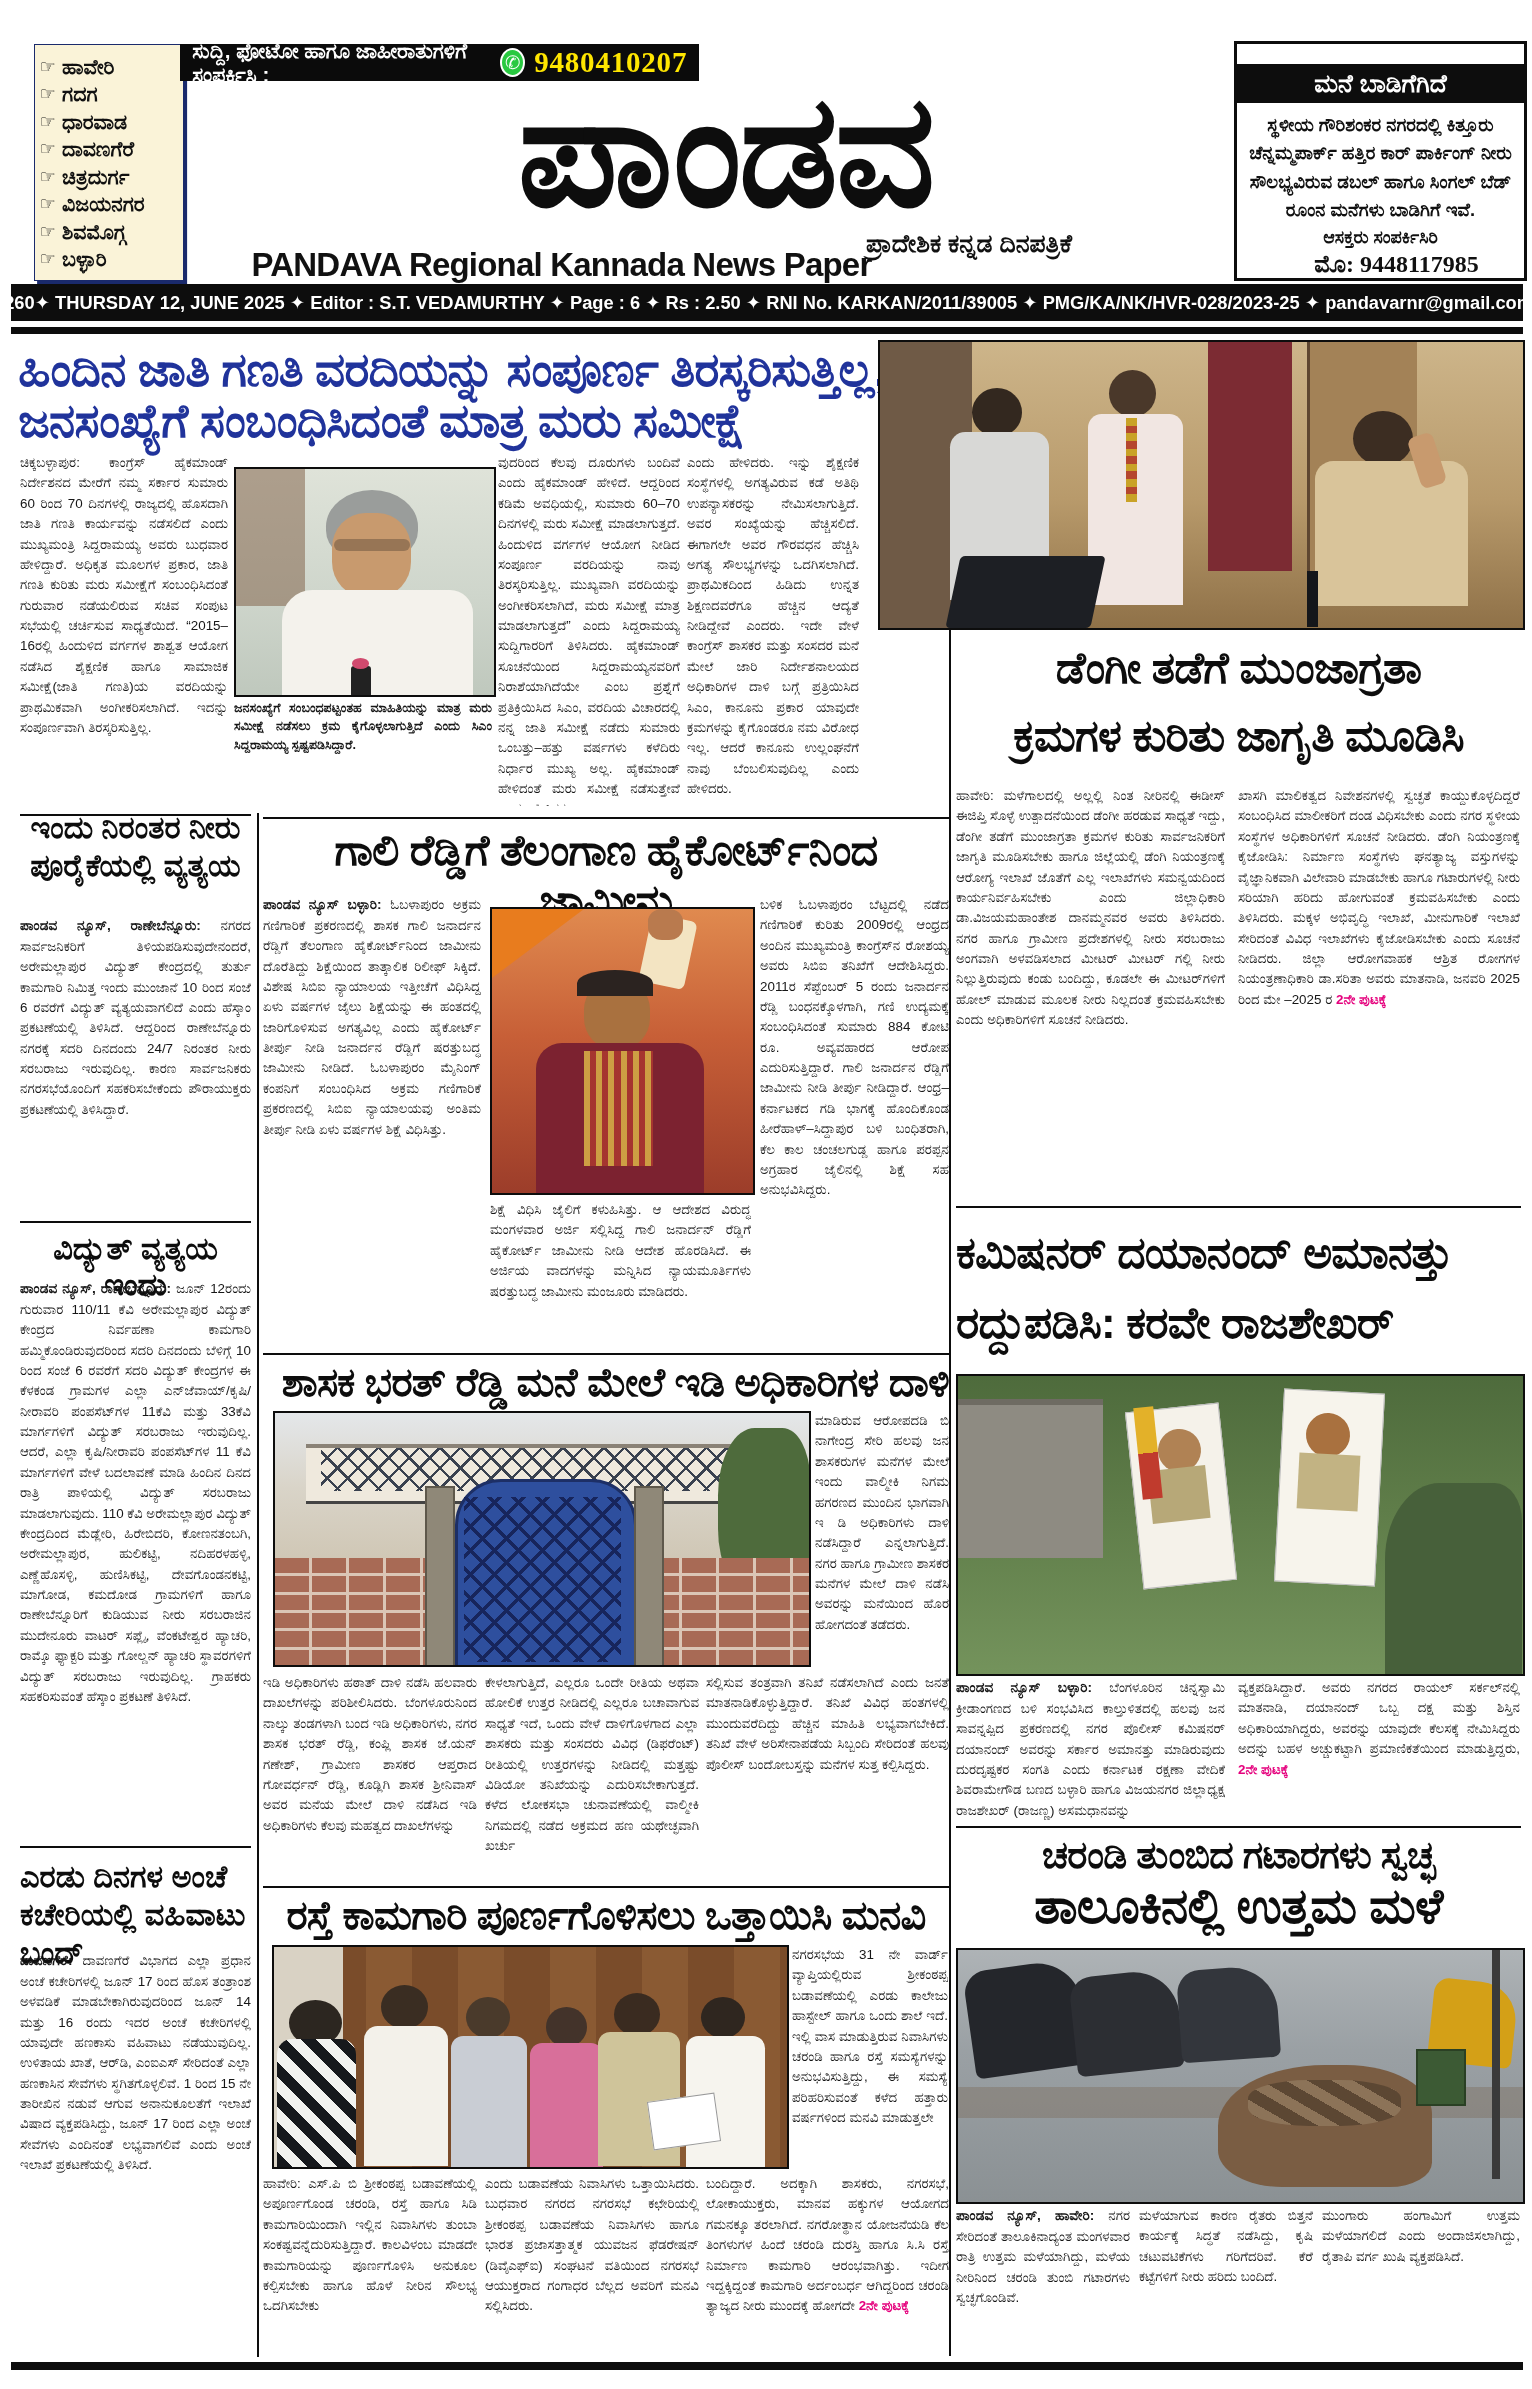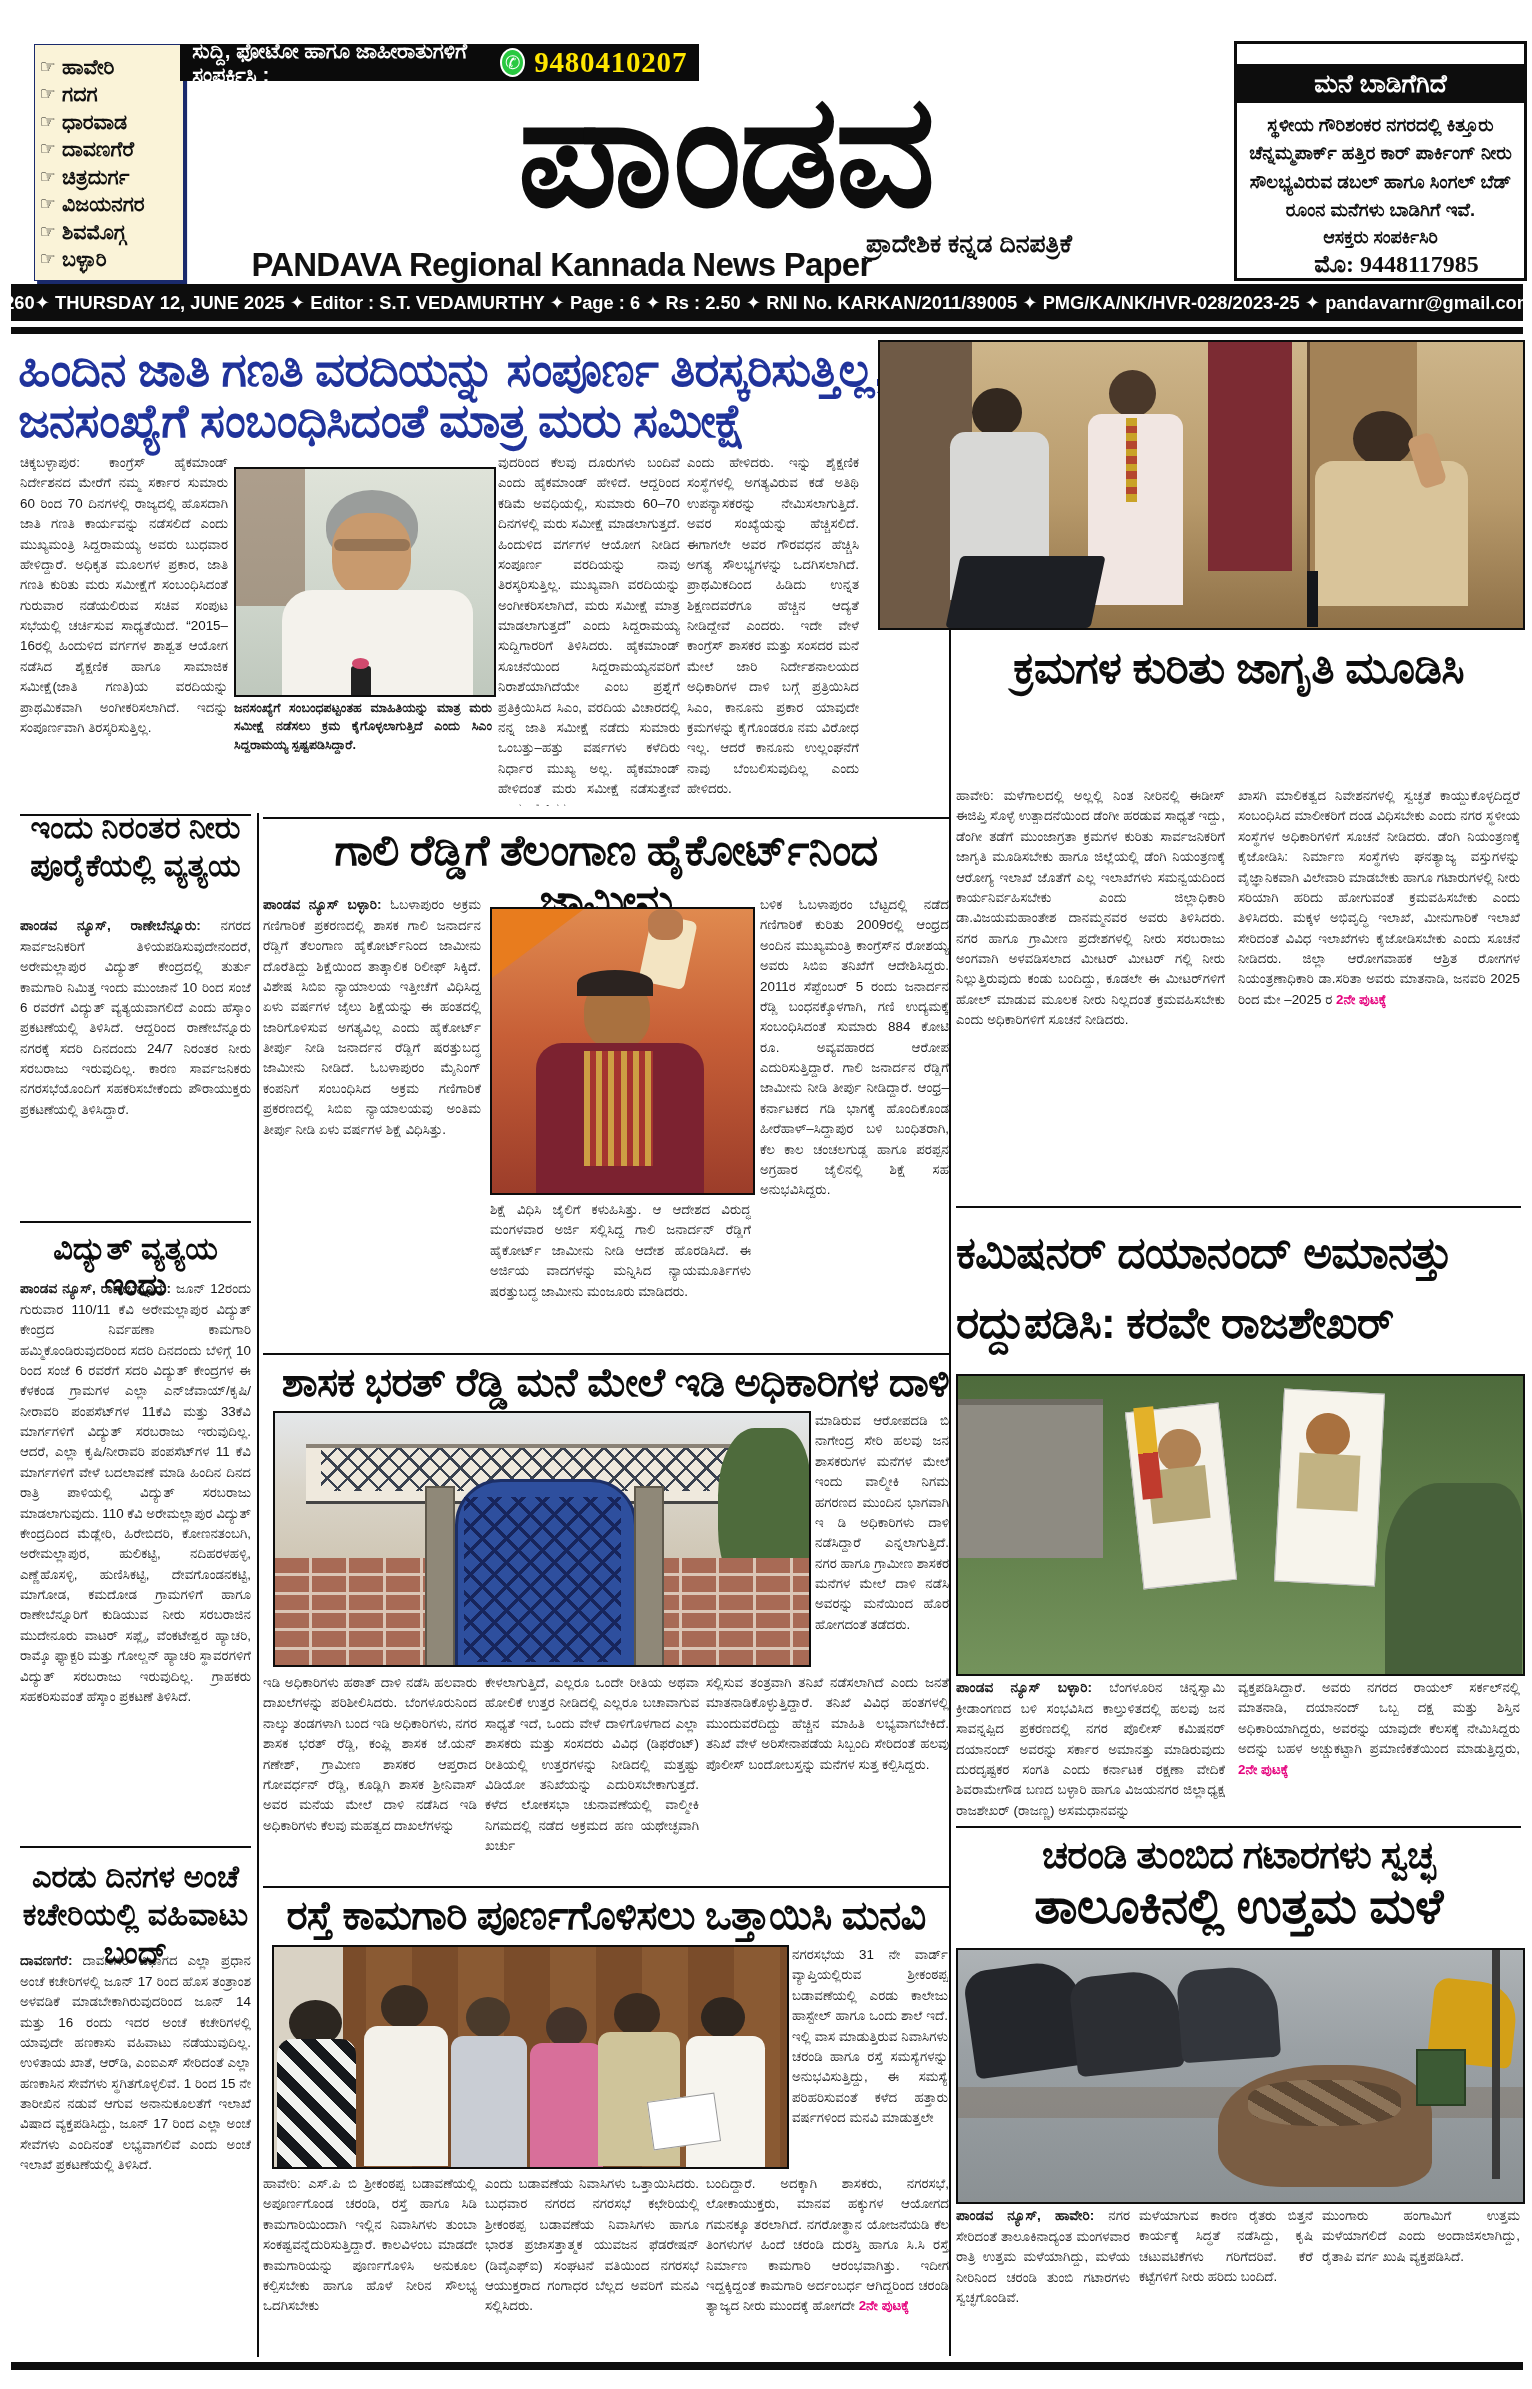--- a/index.html
+++ b/index.html
@@ -132,21 +132,21 @@
   </div>
 
   <div class="hr3" style="left:20px;top:1221px;width:231px;"></div>
   <div class="abs h1k" style="left:20px;top:1231px;width:231px;font-size:30.5px;text-align:center;">ವಿದ್ಯುತ್ ವ್ಯತ್ಯಯ ಇಂದು</div>
   <div class="abs body-col" style="left:20px;top:1279px;width:231px;height:562px;">
     <b>ಪಾಂಡವ ನ್ಯೂಸ್, ರಾಣೇಬೆನ್ನೂರು:</b>
     <span>ಜೂನ್ 12ರಂದು ಗುರುವಾರ 110/11 ಕೆವಿ ಅರೇಮಲ್ಲಾಪುರ ವಿದ್ಯುತ್ ಕೇಂದ್ರದ ನಿರ್ವಹಣಾ ಕಾಮಗಾರಿ ಹಮ್ಮಿಕೊಂಡಿರುವುದರಿಂದ ಸದರಿ ದಿನದಂದು ಬೆಳಿಗ್ಗೆ 10 ರಿಂದ ಸಂಜೆ 6 ರವರೆಗೆ ಸದರಿ ವಿದ್ಯುತ್ ಕೇಂದ್ರಗಳ ಈ ಕೆಳಕಂಡ ಗ್ರಾಮಗಳ ಎಲ್ಲಾ ಎನ್‌ಜೆವಾಯ್/ಕೃಷಿ/ನೀರಾವರಿ ಪಂಪಸೆಟ್‌ಗಳ 11ಕೆವಿ ಮತ್ತು 33ಕೆವಿ ಮಾರ್ಗಗಳಿಗೆ ವಿದ್ಯುತ್ ಸರಬರಾಜು ಇರುವುದಿಲ್ಲ. ಆದರೆ, ಎಲ್ಲಾ ಕೃಷಿ/ನೀರಾವರಿ ಪಂಪಸೆಟ್‌ಗಳ 11 ಕೆವಿ ಮಾರ್ಗಗಳಿಗೆ ವೇಳೆ ಬದಲಾವಣೆ ಮಾಡಿ ಹಿಂದಿನ ದಿನದ ರಾತ್ರಿ ಪಾಳಿಯಲ್ಲಿ ವಿದ್ಯುತ್ ಸರಬರಾಜು ಮಾಡಲಾಗುವುದು. 110 ಕೆವಿ ಅರೇಮಲ್ಲಾಪುರ ವಿದ್ಯುತ್ ಕೇಂದ್ರದಿಂದ ಮೆಡ್ಲೇರಿ, ಹಿರೇಬಿದರಿ, ಕೋಣನತಂಬಗಿ, ಅರೇಮಲ್ಲಾಪುರ, ಹುಲಿಕಟ್ಟಿ, ನದಿಹರಳಹಳ್ಳಿ, ಎಣ್ಣೆಹೊಸಳ್ಳಿ, ಹುಣಿಸಿಕಟ್ಟಿ, ದೇವಗೊಂಡನಕಟ್ಟಿ, ಮಾಗೋಡ, ಕಮದೋಡ ಗ್ರಾಮಗಳಿಗೆ ಹಾಗೂ ರಾಣೇಬೆನ್ನೂರಿಗೆ ಕುಡಿಯುವ ನೀರು ಸರಬರಾಜಿನ ಮುದೇನೂರು ವಾಟರ್ ಸಪ್ಲೈ, ವೆಂಕಟೇಶ್ವರ ಹ್ಯಾಚರಿ, ರಾಮ್ಕೊ ಫ್ಯಾಕ್ಟರಿ ಮತ್ತು ಗೋಲ್ಡನ್ ಹ್ಯಾಚರಿ ಸ್ಥಾವರಗಳಿಗೆ ವಿದ್ಯುತ್ ಸರಬರಾಜು ಇರುವುದಿಲ್ಲ. ಗ್ರಾಹಕರು ಸಹಕರಿಸುವಂತೆ ಹೆಸ್ಕಾಂ ಪ್ರಕಟಣೆ ತಿಳಿಸಿದೆ.</span>
   </div>
 
   <div class="hr3" style="left:20px;top:1846px;width:231px;"></div>
-  <div class="abs h1k" style="left:20px;top:1857px;width:231px;font-size:30.5px;line-height:1.25;text-align:center;">
+  <div class="abs h1k" style="left:20px;top:1857px;width:231px;font-size:30.5px;line-height:1.25;">
     <div>ಎರಡು ದಿನಗಳ ಅಂಚೆ</div>
     <div>ಕಚೇರಿಯಲ್ಲಿ ವಹಿವಾಟು ಬಂದ್</div>
   </div>
   <div class="abs body-col" style="left:20px;top:1951px;width:231px;height:403px;">
     <b>ದಾವಣಗೆರೆ:</b>
     <span>ದಾವಣಗೆರೆ ವಿಭಾಗದ ಎಲ್ಲಾ ಪ್ರಧಾನ ಅಂಚೆ ಕಚೇರಿಗಳಲ್ಲಿ ಜೂನ್ 17 ರಿಂದ ಹೊಸ ತಂತ್ರಾಂಶ ಅಳವಡಿಕೆ ಮಾಡಬೇಕಾಗಿರುವುದರಿಂದ ಜೂನ್ 14 ಮತ್ತು 16 ರಂದು ಇದರ ಅಂಚೆ ಕಚೇರಿಗಳಲ್ಲಿ ಯಾವುದೇ ಹಣಕಾಸು ವಹಿವಾಟು ನಡೆಯುವುದಿಲ್ಲ. ಉಳಿತಾಯ ಖಾತೆ, ಆರ್‌ಡಿ, ಎಂಐಎಸ್ ಸೇರಿದಂತೆ ಎಲ್ಲಾ ಹಣಕಾಸಿನ ಸೇವೆಗಳು ಸ್ಥಗಿತಗೊಳ್ಳಲಿವೆ. 1 ರಿಂದ 15 ನೇ ತಾರೀಖಿನ ನಡುವೆ ಆಗುವ ಅನಾನುಕೂಲತೆಗೆ ಇಲಾಖೆ ವಿಷಾದ ವ್ಯಕ್ತಪಡಿಸಿದ್ದು, ಜೂನ್ 17 ರಿಂದ ಎಲ್ಲಾ ಅಂಚೆ ಸೇವೆಗಳು ಎಂದಿನಂತೆ ಲಭ್ಯವಾಗಲಿವೆ ಎಂದು ಅಂಚೆ ಇಲಾಖೆ ಪ್ರಕಟಣೆಯಲ್ಲಿ ತಿಳಿಸಿದೆ.</span>
   </div>
 
   <div class="hr3" style="left:263px;top:817px;width:686px;"></div>
   <div class="abs h1k" style="left:263px;top:826px;width:686px;font-size:43px;text-align:center;letter-spacing:-0.8px;">ಗಾಲಿ ರೆಡ್ಡಿಗೆ ತೆಲಂಗಾಣ ಹೈಕೋರ್ಟ್‌ನಿಂದ ಜಾಮೀನು</div>
@@ -231,20 +231,21 @@
     <div class="ph" style="left:208px;top:72px;width:95px;height:191px;background:#f1e6e2;border-radius:13.7px 13.7px 0 0;"></div>
     <div class="ph" style="left:232px;top:76px;width:46px;height:84px;background:repeating-linear-gradient(0deg,#c9a227 0 7.6px,#b5472e 7.6px 15.3px);width:10.7px;left:246px;"></div>
     <div class="ph" style="left:473px;top:69px;width:60px;height:55px;border-radius:50%;background:#3c2d22;"></div>
     <div class="ph" style="left:435px;top:119px;width:153px;height:145px;background:#d9c49a;border-radius:18.3px 18.3px 0 0;"></div>
     <div class="ph" style="left:534px;top:92px;width:26px;height:53px;background:#c89a6e;border-radius:7.6px;transform:rotate(-18deg);"></div>
     <div class="ph" style="left:73px;top:214px;width:145px;height:72px;background:#1d1f24;border-radius:4.6px;transform:skewX(-12deg);"></div>
     <div class="ph" style="left:427px;top:229px;width:10.7px;height:56px;background:#14161a;"></div>
   </div>
 
   <div class="abs h1k" style="left:956px;top:634px;width:565px;font-size:44px;line-height:1.55;text-align:center;letter-spacing:-0.8px;">
+    <div>ಡೆಂಗೀ ತಡೆಗೆ ಮುಂಜಾಗ್ರತಾ</div>
     <div>ಕ್ರಮಗಳ ಕುರಿತು ಜಾಗೃತಿ ಮೂಡಿಸಿ</div>
   </div>
 
   <div class="abs body-col" style="left:956px;top:786px;width:269px;height:415px;">ಹಾವೇರಿ: ಮಳೆಗಾಲದಲ್ಲಿ ಅಲ್ಲಲ್ಲಿ ನಿಂತ ನೀರಿನಲ್ಲಿ ಈಡೀಸ್ ಈಜಿಪ್ತಿ ಸೊಳ್ಳೆ ಉತ್ಪಾದನೆಯಿಂದ ಡೆಂಗೀ ಹರಡುವ ಸಾಧ್ಯತೆ ಇದ್ದು, ಡೆಂಗೀ ತಡೆಗೆ ಮುಂಜಾಗ್ರತಾ ಕ್ರಮಗಳ ಕುರಿತು ಸಾರ್ವಜನಿಕರಿಗೆ ಜಾಗೃತಿ ಮೂಡಿಸಬೇಕು ಹಾಗೂ ಜಿಲ್ಲೆಯಲ್ಲಿ ಡೆಂಗಿ ನಿಯಂತ್ರಣಕ್ಕೆ ಆರೋಗ್ಯ ಇಲಾಖೆ ಜೊತೆಗೆ ಎಲ್ಲ ಇಲಾಖೆಗಳು ಸಮನ್ವಯದಿಂದ ಕಾರ್ಯನಿರ್ವಹಿಸಬೇಕು ಎಂದು ಜಿಲ್ಲಾಧಿಕಾರಿ ಡಾ.ವಿಜಯಮಹಾಂತೇಶ ದಾನಮ್ಮನವರ ಅವರು ತಿಳಿಸಿದರು. ನಗರ ಹಾಗೂ ಗ್ರಾಮೀಣ ಪ್ರದೇಶಗಳಲ್ಲಿ ನೀರು ಸರಬರಾಜು ಅಂಗವಾಗಿ ಅಳವಡಿಸಲಾದ ಮೀಟರ್ ಮೀಟರ್ ಗಲ್ಲಿ ನೀರು ನಿಲ್ಲುತ್ತಿರುವುದು ಕಂಡು ಬಂದಿದ್ದು, ಕೂಡಲೇ ಈ ಮೀಟರ್‌ಗಳಿಗೆ ಹೋಲ್ ಮಾಡುವ ಮೂಲಕ ನೀರು ನಿಲ್ಲದಂತೆ ಕ್ರಮವಹಿಸಬೇಕು ಎಂದು ಅಧಿಕಾರಿಗಳಿಗೆ ಸೂಚನೆ ನೀಡಿದರು.</div>
   <div class="abs body-col" style="left:1238px;top:786px;width:282px;height:415px;">
     <span>ಖಾಸಗಿ ಮಾಲಿಕತ್ವದ ನಿವೇಶನಗಳಲ್ಲಿ ಸ್ವಚ್ಛತೆ ಕಾಯ್ದುಕೊಳ್ಳದಿದ್ದರೆ ಸಂಬಂಧಿಸಿದ ಮಾಲೀಕರಿಗೆ ದಂಡ ವಿಧಿಸಬೇಕು ಎಂದು ನಗರ ಸ್ಥಳೀಯ ಸಂಸ್ಥೆಗಳ ಅಧಿಕಾರಿಗಳಿಗೆ ಸೂಚನೆ ನೀಡಿದರು. ಡೆಂಗಿ ನಿಯಂತ್ರಣಕ್ಕೆ ಕೈಜೋಡಿಸಿ: ನಿರ್ಮಾಣ ಸಂಸ್ಥೆಗಳು ಘನತ್ಯಾಜ್ಯ ವಸ್ತುಗಳನ್ನು ವೈಜ್ಞಾನಿಕವಾಗಿ ವಿಲೇವಾರಿ ಮಾಡಬೇಕು ಹಾಗೂ ಗಟಾರುಗಳಲ್ಲಿ ನೀರು ಸರಿಯಾಗಿ ಹರಿದು ಹೋಗುವಂತೆ ಕ್ರಮವಹಿಸಬೇಕು ಎಂದು ತಿಳಿಸಿದರು. ಮಕ್ಕಳ ಅಭಿವೃದ್ಧಿ ಇಲಾಖೆ, ಮೀನುಗಾರಿಕೆ ಇಲಾಖೆ ಸೇರಿದಂತೆ ವಿವಿಧ ಇಲಾಖೆಗಳು ಕೈಜೋಡಿಸಬೇಕು ಎಂದು ಸೂಚನೆ ನೀಡಿದರು. ಜಿಲ್ಲಾ ಆರೋಗವಾಹಕ ಆಶ್ರಿತ ರೋಗಗಳ ನಿಯಂತ್ರಣಾಧಿಕಾರಿ ಡಾ.ಸರಿತಾ ಅವರು ಮಾತನಾಡಿ, ಜನವರಿ 2025 ರಿಂದ ಮೇ –2025 ರ</span>
     <span class="jump">2ನೇ ಪುಟಕ್ಕೆ</span>
   </div>
 
   <div class="hr3" style="left:956px;top:1206px;width:565px;"></div>

